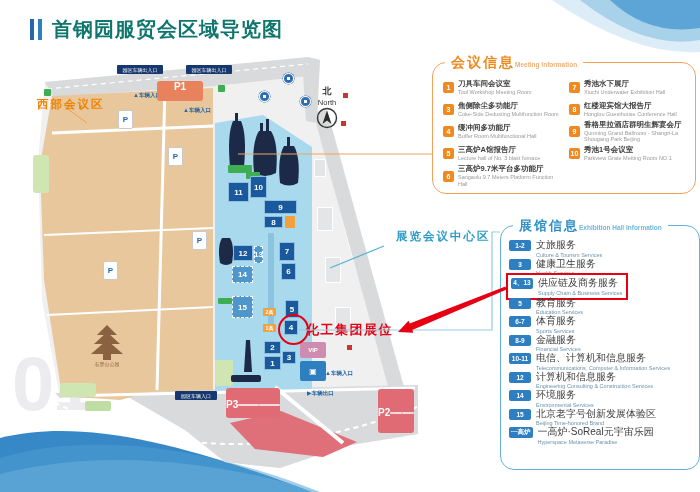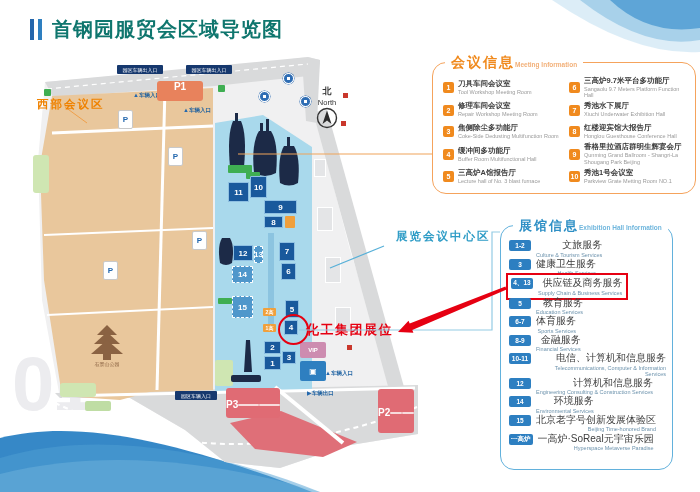--- a/index.html
+++ b/index.html
@@ -55,21 +55,21 @@
   #meeting{left:432px;top:62px;width:264px;height:132px;border:1.6px solid #f5a35c;}
   #meeting .panel-title .zh{font-size:14px;font-weight:900;color:#f08a1e;letter-spacing:2px;}
   #meeting .panel-title .en{font-size:6.5px;font-weight:bold;color:#f2b079;}
   #meeting .items{display:grid;grid-auto-flow:column;grid-template-rows:repeat(5,1fr);grid-template-columns:1fr 1fr;
                   column-gap:6px;padding:13px 6px 6px 10px;height:calc(100% - 19px);}
   .m-item{display:flex;gap:4px;align-items:center;}
   .m-item .num{flex:0 0 auto;width:11px;height:11px;background:#f08a1e;border-radius:2px;color:#fff;font-size:7px;font-weight:bold;
                display:flex;align-items:center;justify-content:center;margin-top:1px;}
   .m-item .zh{font-size:7.5px;font-weight:900;color:#3d3d3d;line-height:1.2;}
   .m-item .en{font-size:5.5px;color:#9a9a9a;line-height:1.15;margin-top:1px;}
-  #exhibit{left:500px;top:225px;width:173px;height:245px;border:1.6px solid #62b1dc;text-align:right;}
+  #exhibit{left:500px;top:225px;width:200px;height:245px;border:1.6px solid #62b1dc;}
   #exhibit .panel-title .zh{font-size:13px;font-weight:900;color:#2d8fc5;letter-spacing:2px;}
   #exhibit .panel-title .en{font-size:6.5px;font-weight:bold;color:#6fb6dd;}
   #exhibit .items{display:flex;flex-direction:column;justify-content:space-between;padding:13px 6px 7px 8px;height:calc(100% - 20px);box-sizing:border-box;}
   .e-item{display:flex;gap:5px;align-items:flex-start;}
   .e-item .badge{flex:0 0 auto;min-width:22px;height:11px;padding:0 2px;background:#2d7fc1;border-radius:2px;color:#fff;
                  font-size:6.5px;font-weight:bold;display:flex;align-items:center;justify-content:center;margin-top:1px;box-sizing:border-box;}
   .e-item .zh{font-size:10px;font-weight:400;color:#3d3d3d;line-height:1.15;}
   .e-item .en{font-size:5.5px;color:#6d93ad;line-height:1.1;margin-top:1px;}
   .e-item.hl{border:2px solid #e60012;width:122px;padding:2px 3px;margin:-3px 0 -3px -3px;box-sizing:border-box;}
   
@@ -255,27 +255,20 @@
   </div>
   <div class="items">
     <div class="m-item">
         <span class="num">1</span>
         <span>
           <div class="zh">刀具车间会议室</div>
           <div class="en">Tool Workshop Meeting Room</div>
         </span>
       </div>
     <div class="m-item">
-        <span class="num">2</span>
-        <span>
-          <div class="zh">修理车间会议室</div>
-          <div class="en">Repair Workshop Meeting Room</div>
-        </span>
-      </div>
-    <div class="m-item">
         <span class="num">3</span>
         <span>
           <div class="zh">焦侧除尘多功能厅</div>
           <div class="en">Coke-Side Dedusting Multifunction Room</div>
         </span>
       </div>
     <div class="m-item">
         <span class="num">4</span>
         <span>
           <div class="zh">缓冲间多功能厅</div>

